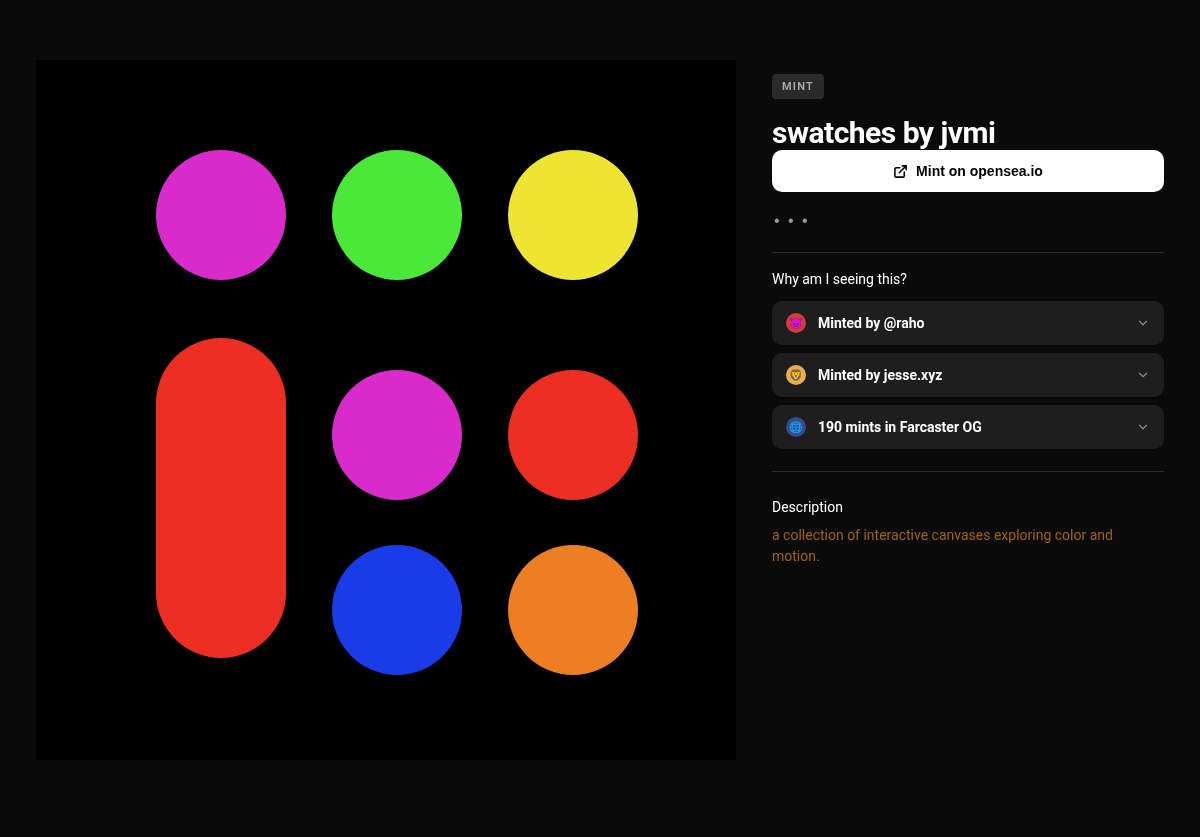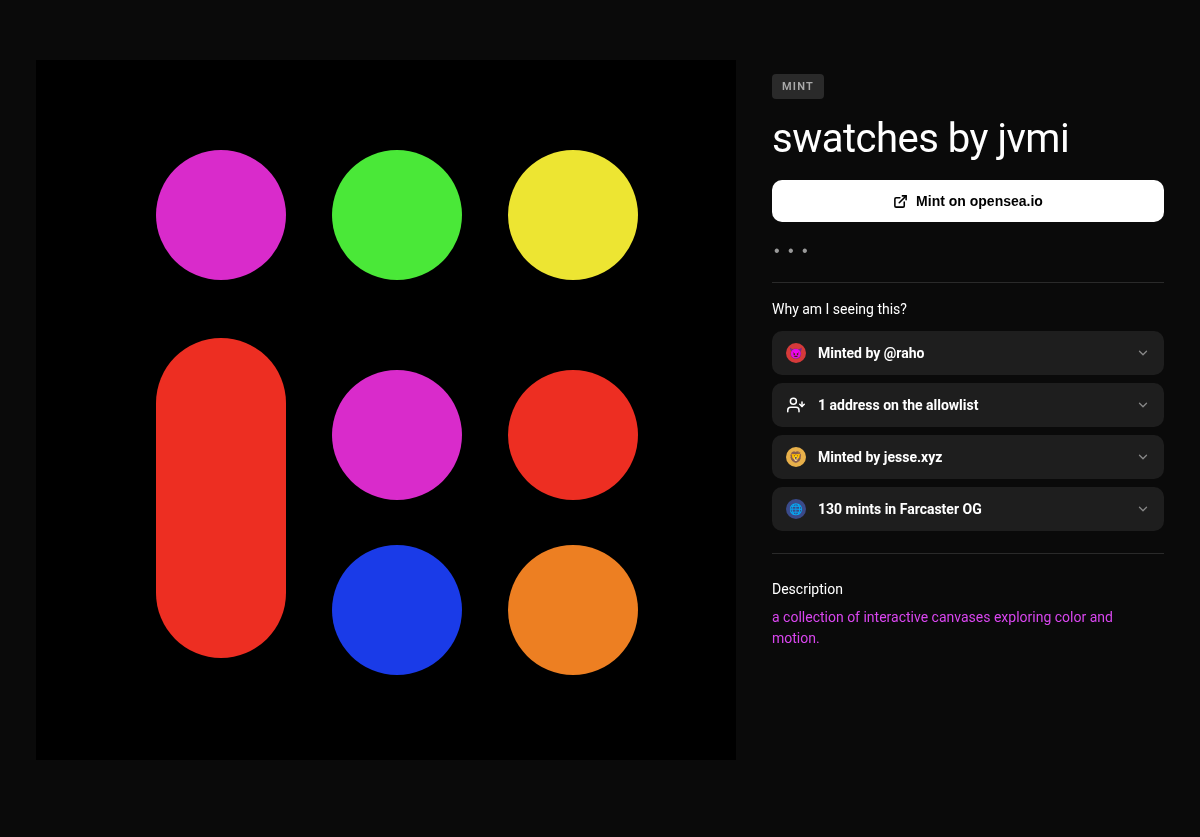--- a/index.html
+++ b/index.html
@@ -48,24 +48,23 @@
       background: #2a2a2a;
       color: #aaa;
       font-size: 11px;
       font-weight: 600;
       letter-spacing: 1.2px;
       padding: 6px 10px;
       border-radius: 4px;
       align-self: flex-start;
     }
     .title {
-      font-size: 40px;
-      font-weight: 400;
+      font-size: 30px;
+      font-weight: 700;
       margin-top: 16px;
-      margin-bottom: 18px;
       letter-spacing: -0.5px;
     }
     .mint-button {
       background: #fff;
       color: #000;
       border: none;
       border-radius: 10px;
       padding: 13px 16px;
       font-size: 14px;
       font-weight: 700;
@@ -150,21 +149,21 @@
       flex-shrink: 0;
     }
     .description-heading {
       font-size: 14px;
       font-weight: 400;
       margin-bottom: 10px;
       margin-top: 9px;
     }
     .description-text {
       font-size: 14px;
-      color: #d946ef;
+      color: #a16207;
       line-height: 1.5;
     }
   </style>
 </head>
 <body>
 
 <div class="container">
 
   <div class="artwork-panel">
     <div class="swatch-grid" id="swatch-grid">
@@ -197,48 +196,34 @@
     <button class="more-button">• • •</button>
 
     <div class="divider"></div>
 
     <div class="section-label">Why am I seeing this?</div>
 
     <div class="reasons" id="reasons-list">
         <div class="reason-row">
           <div class="reason-avatar" style="background: rgb(214, 58, 58);">😈</div>
           <span class="reason-label">Minted by @raho</span>
-          <svg viewBox="0 0 24 24" fill="none" stroke="currentColor" stroke-width="2.2" stroke-linecap="round" stroke-linejoin="round" class="chevron">
-            <polyline points="6 9 12 15 18 9"></polyline>
-          </svg>
-        </div>
-        <div class="reason-row">
-          <div class="reason-icon-wrap">
-            <svg viewBox="0 0 24 24" fill="none" stroke="currentColor" stroke-width="2" stroke-linecap="round" stroke-linejoin="round">
-              <path d="M16 21v-2a4 4 0 0 0-4-4H5a4 4 0 0 0-4 4v2"></path>
-              <circle cx="8.5" cy="7" r="4"></circle>
-              <path d="M20 8v6"></path>
-              <path d="M23 11l-3 3-3-3"></path>
-            </svg>
-          </div>
-          <span class="reason-label">1 address on the allowlist</span>
           <svg viewBox="0 0 24 24" fill="none" stroke="currentColor" stroke-width="2.2" stroke-linecap="round" stroke-linejoin="round" class="chevron">
             <polyline points="6 9 12 15 18 9"></polyline>
           </svg>
         </div>
         <div class="reason-row">
           <div class="reason-avatar" style="background: rgb(232, 176, 74);">🦁</div>
           <span class="reason-label">Minted by jesse.xyz</span>
           <svg viewBox="0 0 24 24" fill="none" stroke="currentColor" stroke-width="2.2" stroke-linecap="round" stroke-linejoin="round" class="chevron">
             <polyline points="6 9 12 15 18 9"></polyline>
           </svg>
         </div>
         <div class="reason-row">
           <div class="reason-avatar" style="background: rgb(58, 74, 138);">🌐</div>
-          <span class="reason-label">130 mints in Farcaster OG</span>
+          <span class="reason-label">190 mints in Farcaster OG</span>
           <svg viewBox="0 0 24 24" fill="none" stroke="currentColor" stroke-width="2.2" stroke-linecap="round" stroke-linejoin="round" class="chevron">
             <polyline points="6 9 12 15 18 9"></polyline>
           </svg>
         </div>
       </div>
 
     <div class="divider" style="margin-top:22px;"></div>
 
     <div class="description-heading">Description</div>
     <div class="description-text">a collection of interactive canvases exploring color and motion.</div>

